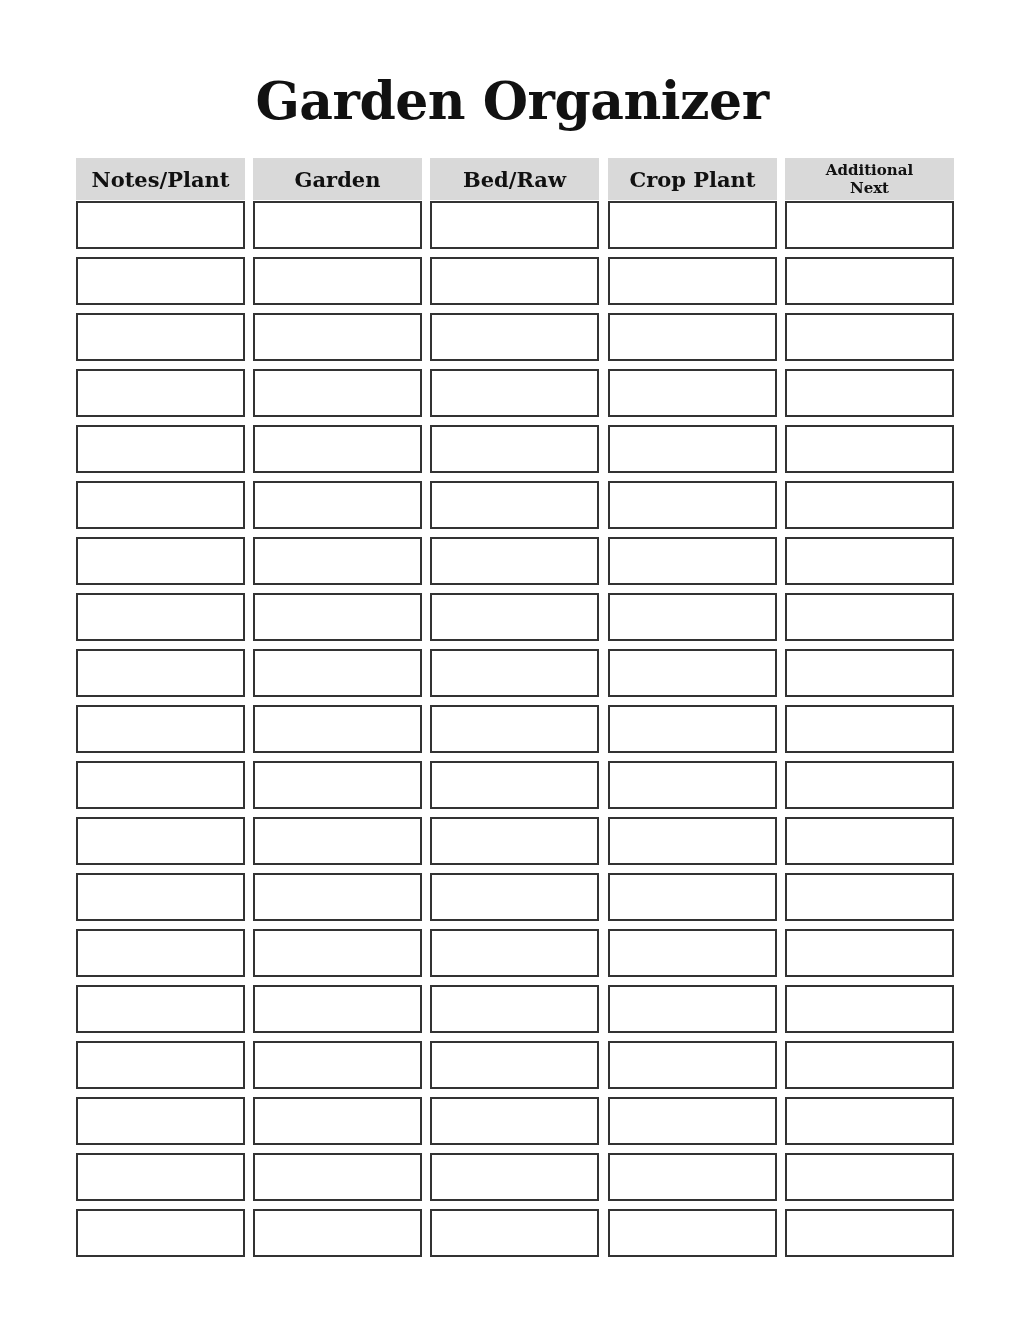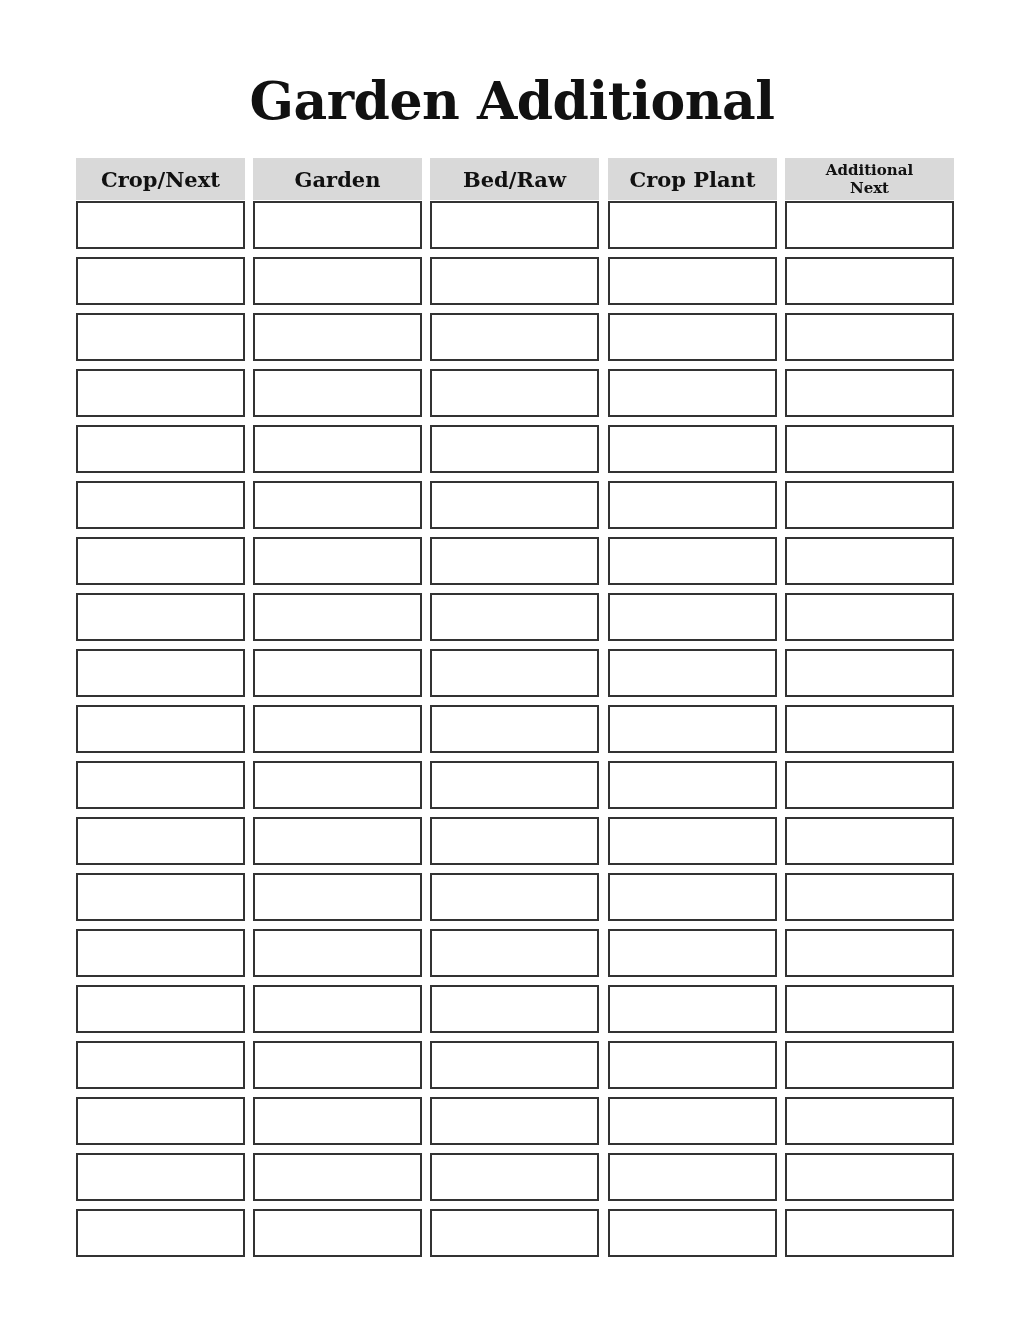--- a/index.html
+++ b/index.html
@@ -18,25 +18,25 @@
     }
     .hdr.small { font-size: 15px; line-height: 18px; flex-direction: column; padding-top: 0; }
     .cell {
       position: absolute; left: 0; width: 165px; height: 44px;
       border: 2px solid #333; background: #fff; box-sizing: content-box;
     }
   </style>
 </head>
 <body>
 
-<div class="title">Garden Additional</div>
+<div class="title">Garden Organizer</div>
 
 <div class="grid">
   <div class="col" style="left:0px">
-    <div class="hdr">Crop/Next</div>
+    <div class="hdr">Notes/Plant</div>
   <div class="cell" style="top: 43px;"></div>
       <div class="cell" style="top: 99px;"></div>
       <div class="cell" style="top: 155px;"></div>
       <div class="cell" style="top: 211px;"></div>
       <div class="cell" style="top: 267px;"></div>
       <div class="cell" style="top: 323px;"></div>
       <div class="cell" style="top: 379px;"></div>
       <div class="cell" style="top: 435px;"></div>
       <div class="cell" style="top: 491px;"></div>
       <div class="cell" style="top: 547px;"></div>

